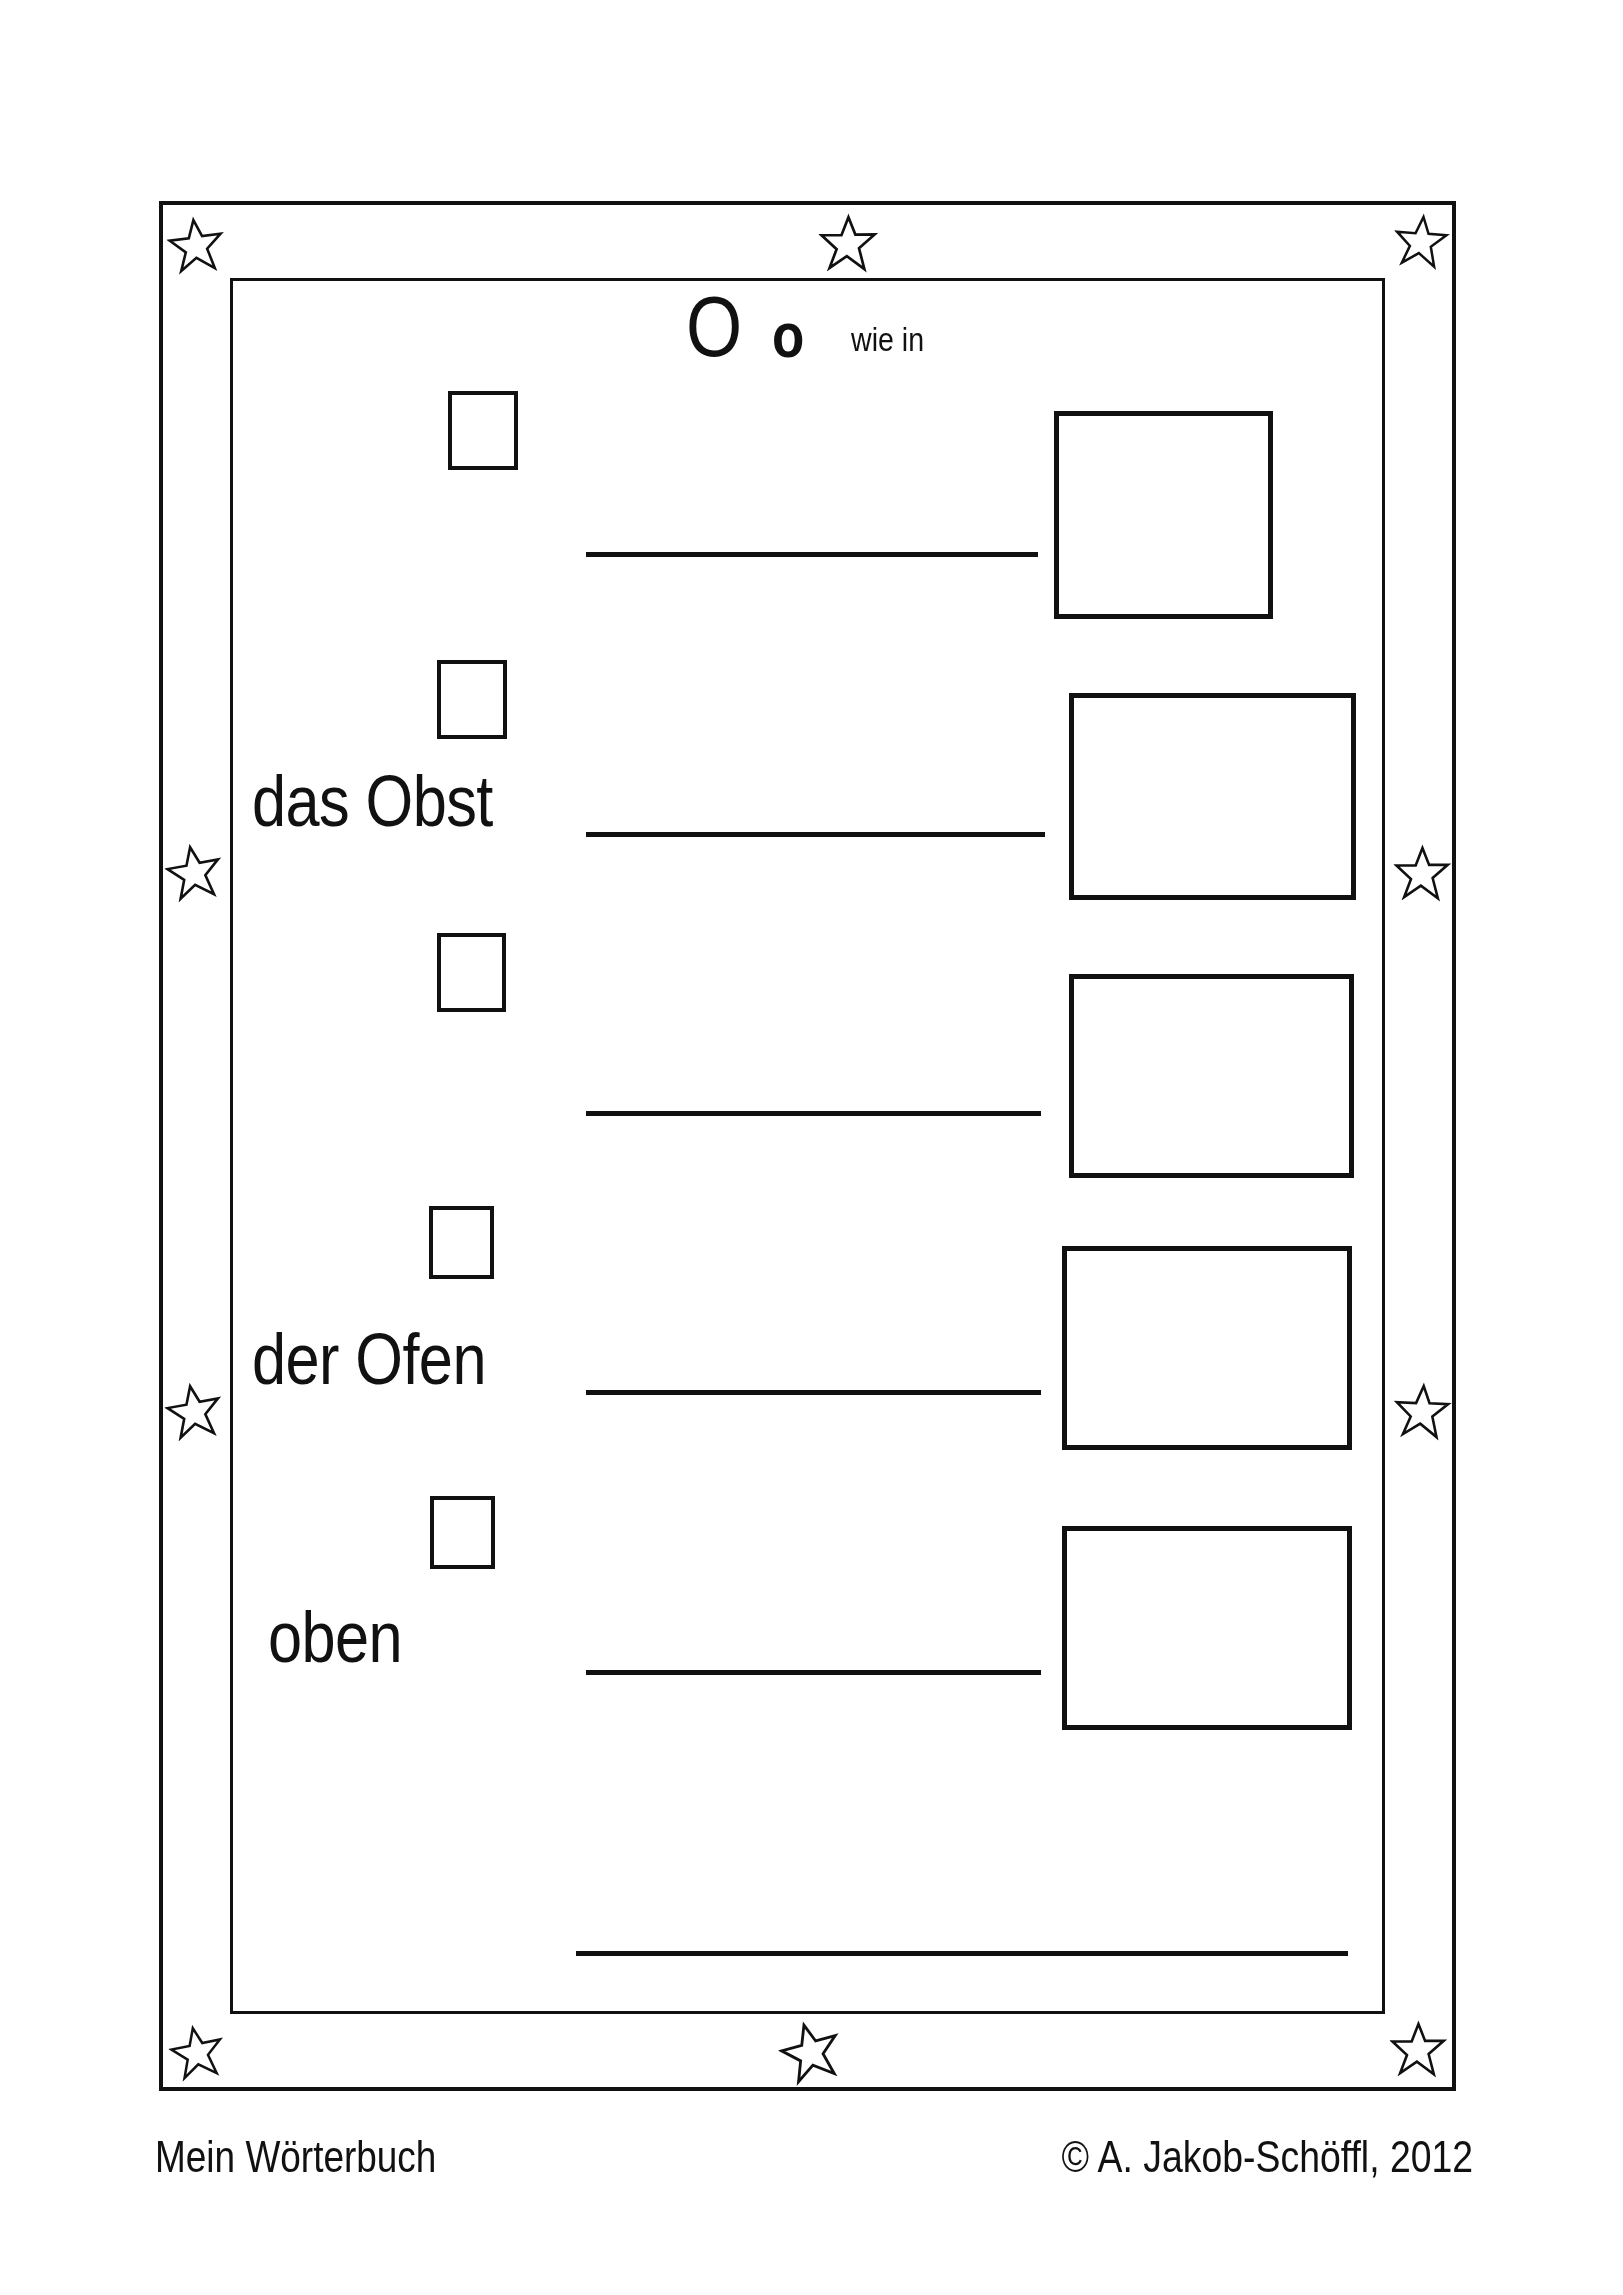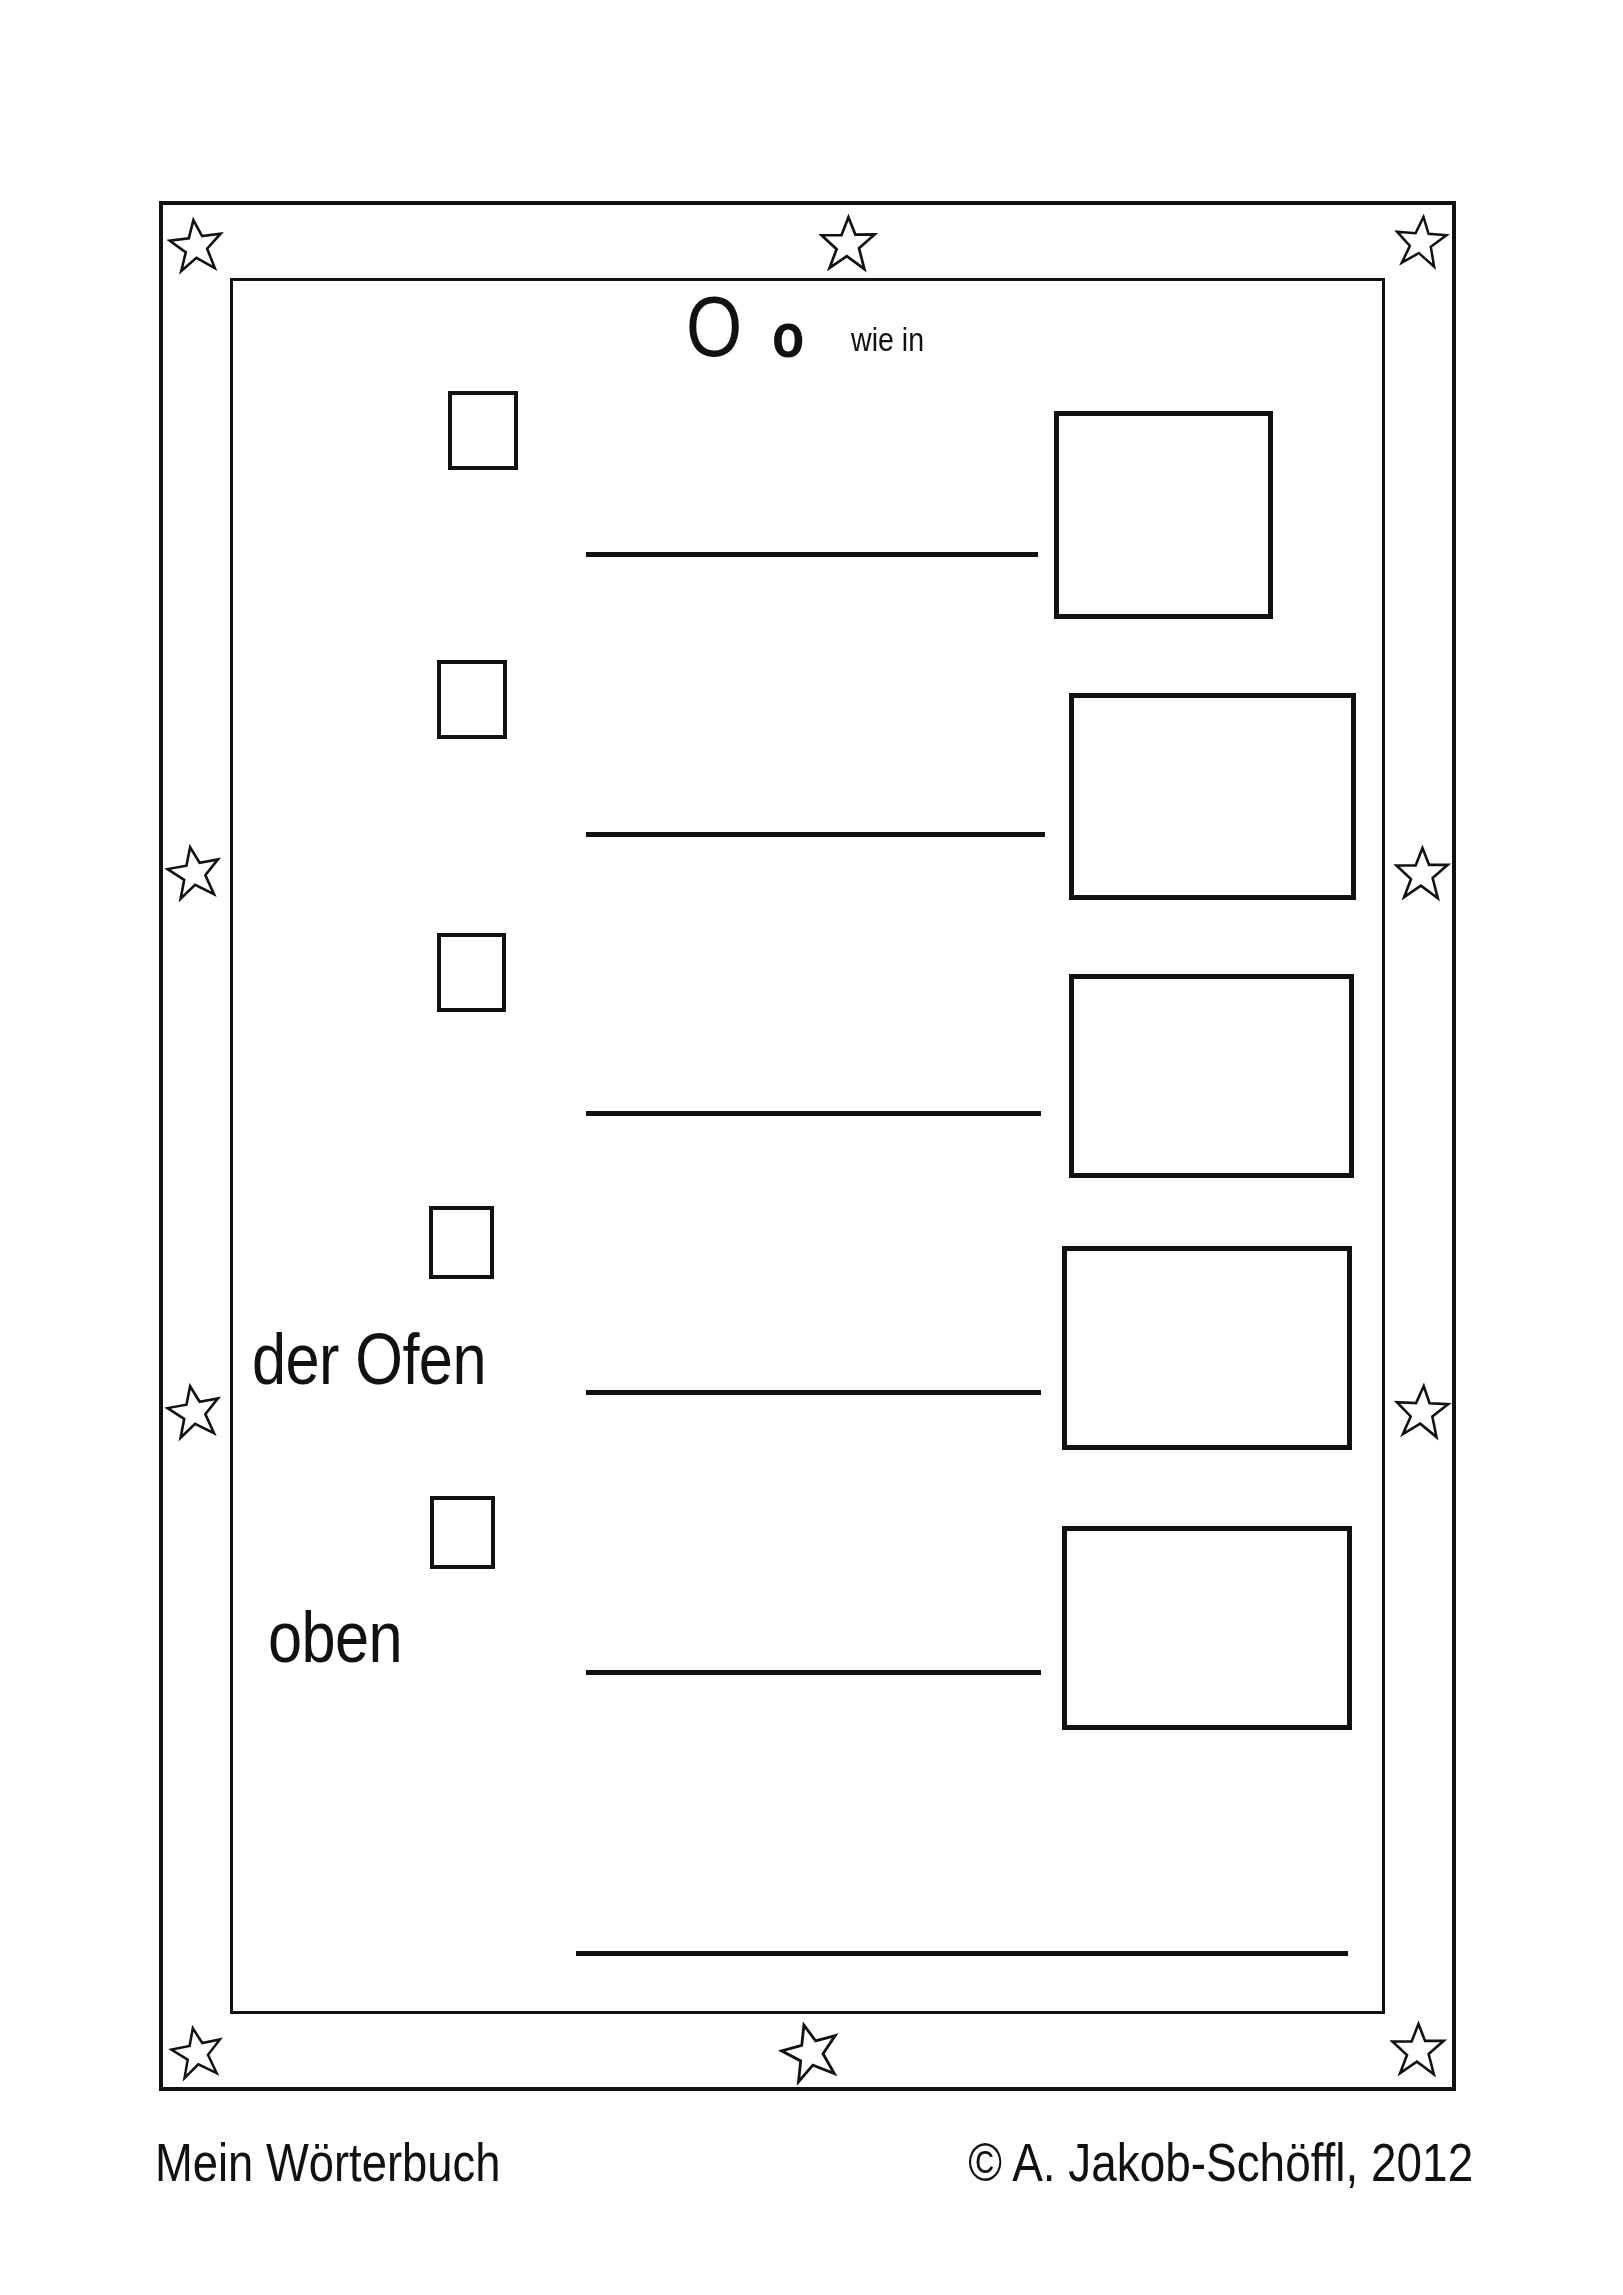--- a/index.html
+++ b/index.html
@@ -28,21 +28,21 @@
   .checkbox{position:absolute;box-sizing:border-box;border:4.6px solid #111;background:#fff;}
   .pbox{position:absolute;box-sizing:border-box;border:5.2px solid #111;background:#fff;}
   .wline{position:absolute;height:5.2px;background:#111;}
 
   .title-part{position:absolute;line-height:1;white-space:nowrap;}
   #title-upper{left:686px;top:283px;font-size:86px;}
   #title-lower{left:772px;top:304px;font-size:63px;font-weight:700;}
   #title-phrase{left:851px;top:322px;font-size:34px;}
 
   .footer{
-    position:absolute;top:2135px;font-size:54px;line-height:1;white-space:nowrap;
+    position:absolute;top:2135px;font-size:44px;line-height:1;white-space:nowrap;
   }
   #footer-left{left:155px;}
   #footer-right{right:150px;}
   #footer-right .cond-r{display:inline-block;transform:scaleX(0.85);transform-origin:100% 50%;}
 </style>
 </head>
 <body>
 
 <div id="sheet">
 
@@ -110,20 +110,21 @@
 
   <div class="title-part" id="title-upper"><span class="cond">O</span></div>
   <div class="title-part" id="title-lower"><span class="cond">o</span></div>
   <div class="title-part" id="title-phrase"><span class="cond">wie in</span></div>
 
   <div class="checkbox" style="left:448px;top:391px;width:70px;height:79px"></div>
   <div class="wline" style="left:586px;top:552px;width:452px"></div>
   <div class="pbox" style="left:1054px;top:411px;width:219px;height:208px"></div>
 
   <div class="checkbox" style="left:437px;top:660px;width:70px;height:79px"></div>
+  <div class="word" style="left:252px;top:764px"><span class="cond">das Obst</span></div>
   <div class="wline" style="left:586px;top:832px;width:459px"></div>
   <div class="pbox" style="left:1069px;top:693px;width:287px;height:207px"></div>
 
   <div class="checkbox" style="left:437px;top:933px;width:69px;height:79px"></div>
   <div class="wline" style="left:586px;top:1111px;width:455px"></div>
   <div class="pbox" style="left:1069px;top:974px;width:285px;height:204px"></div>
 
   <div class="checkbox" style="left:429px;top:1206px;width:65px;height:73px"></div>
   <div class="word" style="left:252px;top:1322px"><span class="cond">der Ofen</span></div>
   <div class="wline" style="left:586px;top:1390px;width:455px"></div>

